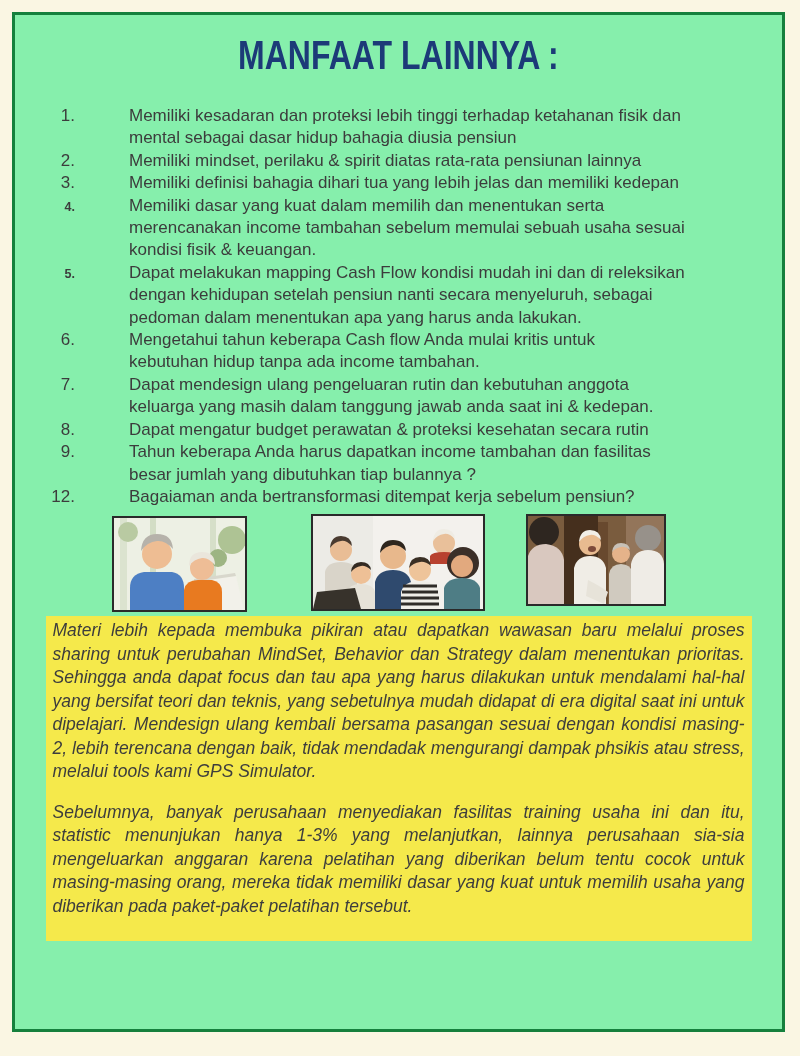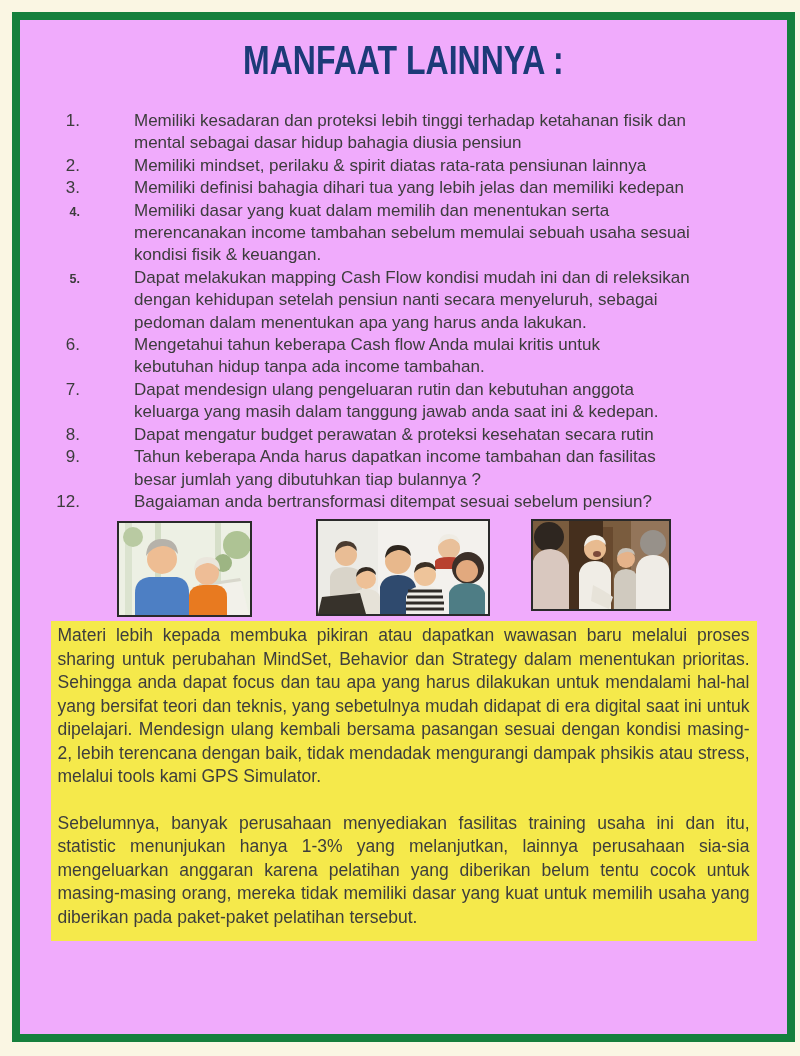--- a/index.html
+++ b/index.html
@@ -7,22 +7,22 @@
     width:800px; height:1056px;
     background:#faf6e3;
     font-family:"Liberation Sans", sans-serif;
     position:relative;
     overflow:hidden;
   }
   .page { position:relative; width:800px; height:1056px; }
   .frame {
     position:absolute; left:12px; top:12px;
     width:767px; height:1014px;
-    border:8px solid #15803d;
-    background:#f0abfc;
+    border:3px solid #15803d;
+    background:#86efac;
     overflow:hidden;
   }
   .title-wrap { margin:18px 0 0 0; text-align:center; height:52px; }
   .title-inner {
     display:inline-block;
     font-size:40px; font-weight:800; color:#1c3a78;
     transform:scaleX(0.80); transform-origin:center;
     letter-spacing:0px; white-space:nowrap;
   }
   ol.benefits {
@@ -43,27 +43,28 @@
     margin:0; padding:0; border:2px solid #2a2a2a; background:#eee;
     display:block; line-height:0;
   }
   .photo.p1 { width:131px; height:92px; margin-top:2px; }
   .photo.p2 { width:170px; height:93px; margin-left:64px; }
   .photo.p3 { width:136px; height:88px; margin-left:41px; }
   .photo svg { width:100%; height:100%; display:block; }
   .highlight {
     margin:4px auto 0 auto; width:692px;
     background:#f5e94b;
-    padding:3px 7px 12px 7px;
+    padding:3px 7px 23px 7px;
+    font-style:italic;
   }
   .highlight p {
     margin:0; font-size:17.5px; line-height:23.5px;
     color:#3d3d3d; text-align:justify;
   }
-  .highlight p + p { margin-top:23px; }
+  .highlight p + p { margin-top:17px; }
 </style>
 </head>
 <body>
 
 <div class="page">
   <div class="frame">
 
     <div class="title-wrap">
       <span class="title-inner">MANFAAT LAINNYA :</span>
     </div>
@@ -108,21 +109,21 @@
           <span class="num">8.</span>
           <span class="txt">Dapat mengatur budget perawatan &amp; proteksi kesehatan secara rutin</span>
         </li>
       <li>
           <span class="num">9.</span>
           <span class="txt">Tahun keberapa Anda harus dapatkan income tambahan dan fasilitas
 besar jumlah yang dibutuhkan tiap bulannya ?</span>
         </li>
       <li>
           <span class="num">12.</span>
-          <span class="txt">Bagaiaman anda bertransformasi ditempat sesuai sebelum pensiun?</span>
+          <span class="txt">Bagaiaman anda bertransformasi ditempat kerja sebelum pensiun?</span>
         </li>
     </ol>
 
     <div class="photos">
       <figure class="photo p1">
         <svg viewBox="0 0 131 92" preserveAspectRatio="none">
           <rect width="131" height="92" fill="#edf0e4"></rect>
           <rect x="6" y="0" width="7" height="92" fill="#dbe3cf"></rect>
           <rect x="36" y="0" width="6" height="70" fill="#d3ddc5"></rect>
           <rect x="96" y="0" width="6" height="60" fill="#d6dfc9"></rect>

